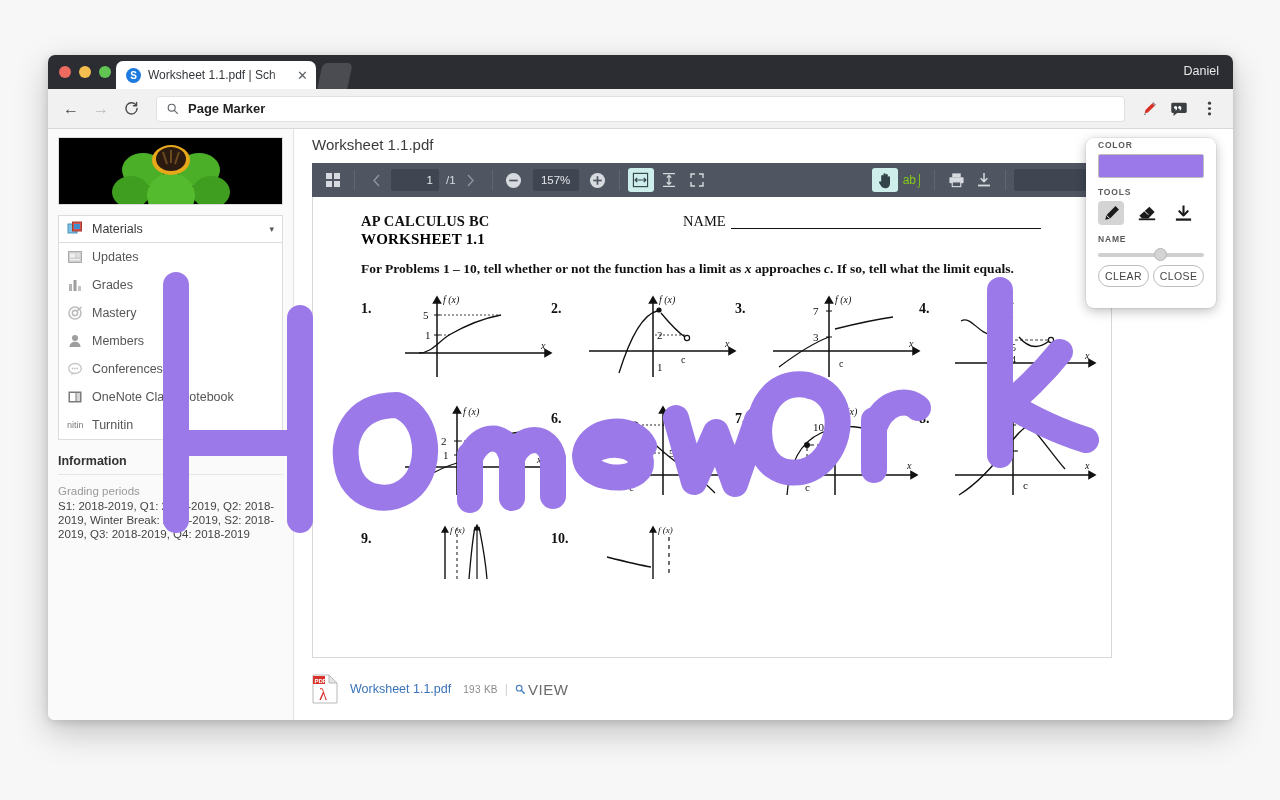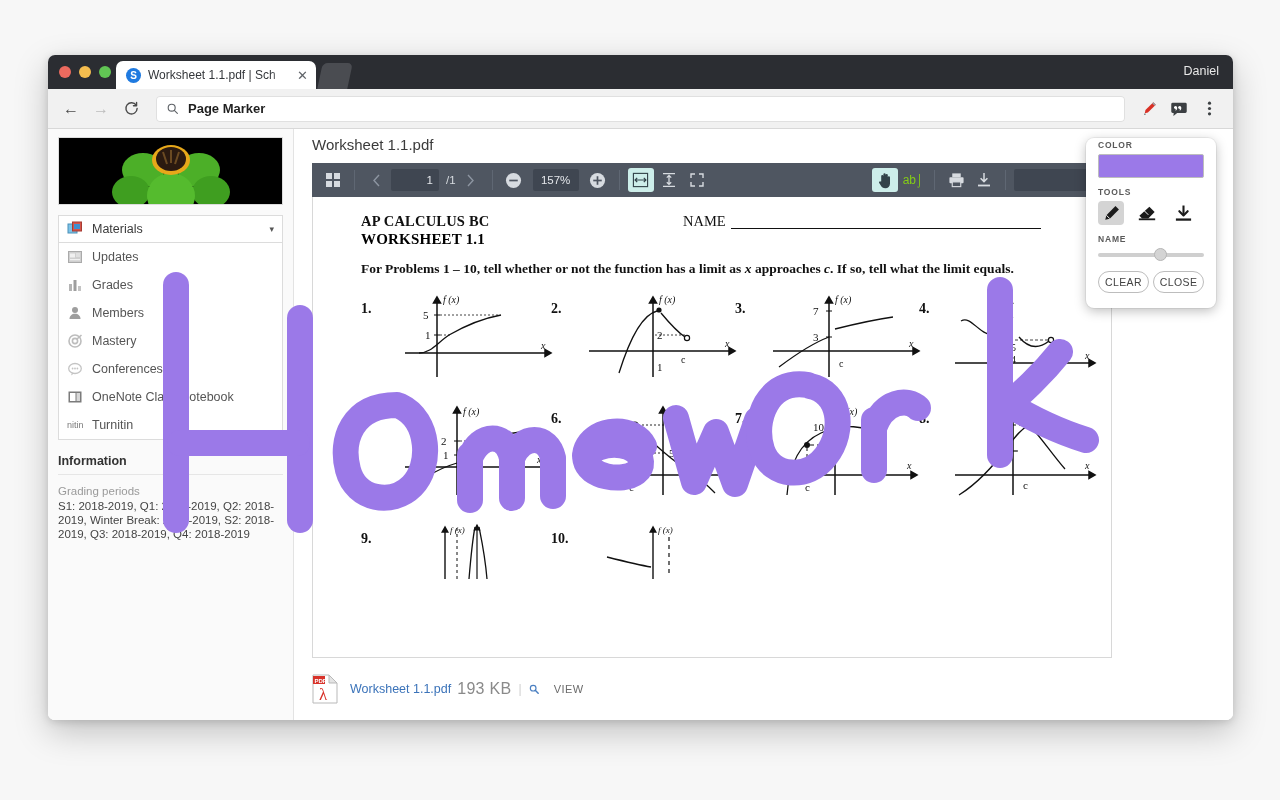--- a/index.html
+++ b/index.html
@@ -159,43 +159,43 @@
   }
   .wk-instr i { font-style: italic; }
 
   .prob { position: absolute; font-family: "Liberation Serif", serif; font-weight: bold; font-size: 14px; color: #111; }
   .graph { position: absolute; }
 
   
   .attach { position: absolute; left: 18px; top: 545px; display: flex; align-items: center; font-size: 12px; }
   .pdf-ic { width: 26px; height: 30px; margin-right: 12px; }
   .attach-name { color: #3b73b9; font-size: 12.5px; }
-  .attach-size { color: #8a8a8a; font-size: 16px; margin-left: 6px; letter-spacing: .3px;}
+  .attach-size { color: #8a8a8a; font-size: 10px; margin-left: 12px; letter-spacing: .3px;}
   .attach-div { color: #cfcfcf; margin: 0 7px; }
-  .attach-view { color: #6b6b6b; font-size: 11px; letter-spacing: .5px; display: flex; align-items: center; gap: 15px;}
+  .attach-view { color: #6b6b6b; font-size: 15px; letter-spacing: .5px; display: flex; align-items: center; gap: 3px;}
 
   
   .annotation { position: absolute; left: 0; top: 0; width: 1280px; height: 800px; pointer-events: none; }
 
   
   .draw-panel {
     position: absolute; left: 1086px; top: 138px; width: 130px; height: 170px;
     background: #fff; border-radius: 8px;
     box-shadow: 0 3px 12px rgba(0,0,0,0.26), 0 0 0 1px rgba(0,0,0,0.05);
     padding: 2px 12px;
   }
   .dp-label { font-size: 8.5px; font-weight: bold; color: #5a5a5a; letter-spacing: .8px; margin-bottom: 4px; }
   .dp-swatch { height: 24px; border-radius: 2px; border: 1px solid #bdbdbd; }
   .dp-tools { display: flex; align-items: center; gap: 10px; margin-top: 2px; }
   .dp-tool { width: 26px; height: 24px; display:flex; align-items:center; justify-content:center; border-radius: 4px;}
   .dp-tool.sel { background: #d4d4d4; }
   .dp-slider { position: relative; height: 14px; margin-top: 4px; }
   .dp-track { position: absolute; top: 5px; left: 0; right: 0; height: 4px; background: #cfcfcf; border-radius: 2px; }
   .dp-thumb { position: absolute; top: 0; left: 56px; width: 13px; height: 13px; border-radius: 50%; background: #d4d4d4; border: 1px solid #b5b5b5;}
-  .dp-btns { display: flex; gap: 4px; margin-top: 9px; }
+  .dp-btns { display: flex; gap: 4px; margin-top: 3px; }
   .dp-btn {
     flex: 1 1 0; height: 22px; border: 1px solid #bdbdbd; border-radius: 11px;
     display: flex; align-items: center; justify-content: center;
     font-size: 10.5px; color: #434343; letter-spacing: .4px; background: #fff;
   }
   .mt8 { margin-top: 9px; }
 </style>
 </head>
 <body>
 
@@ -302,33 +302,33 @@
             <svg class="ic" viewBox="0 0 16 16">
               <rect x="2" y="7" width="3" height="7" fill="#b4b4b4"></rect>
               <rect x="6.5" y="3" width="3" height="11" fill="#9e9e9e"></rect>
               <rect x="11" y="9" width="3" height="5" fill="#c4c4c4"></rect>
             </svg>
             <span>Grades</span>
           </div>
 
           <div class="sb-item">
             <svg class="ic" viewBox="0 0 16 16">
-              <circle cx="8" cy="5" r="3" fill="#9e9e9e"></circle>
-              <path d="M2.5 14c0-3.2 2.5-5.2 5.5-5.2S13.5 10.8 13.5 14z" fill="#9e9e9e"></path>
-            </svg>
-            <span>Members</span>
-          </div>
-
-          <div class="sb-item">
-            <svg class="ic" viewBox="0 0 16 16">
               <circle cx="8" cy="8" r="6" fill="none" stroke="#bdbdbd" stroke-width="1.6"></circle>
               <circle cx="8" cy="8" r="2.6" fill="none" stroke="#bdbdbd" stroke-width="1.6"></circle>
               <path d="M10 6 L14.5 2" stroke="#bdbdbd" stroke-width="1.6" fill="none"></path>
             </svg>
             <span>Mastery</span>
+          </div>
+
+          <div class="sb-item">
+            <svg class="ic" viewBox="0 0 16 16">
+              <circle cx="8" cy="5" r="3" fill="#9e9e9e"></circle>
+              <path d="M2.5 14c0-3.2 2.5-5.2 5.5-5.2S13.5 10.8 13.5 14z" fill="#9e9e9e"></path>
+            </svg>
+            <span>Members</span>
           </div>
 
           <div class="sb-item">
             <svg class="ic" viewBox="0 0 16 16">
               <ellipse cx="8" cy="7.5" rx="6.3" ry="5" fill="none" stroke="#c4c4c4" stroke-width="1.3"></ellipse>
               <path d="M5 11.5 L4 14.4 L7.4 12.2Z" fill="#c4c4c4"></path>
               <circle cx="5.6" cy="7.5" r=".9" fill="#c4c4c4"></circle>
               <circle cx="8" cy="7.5" r=".9" fill="#c4c4c4"></circle>
               <circle cx="10.4" cy="7.5" r=".9" fill="#c4c4c4"></circle>
             </svg>

